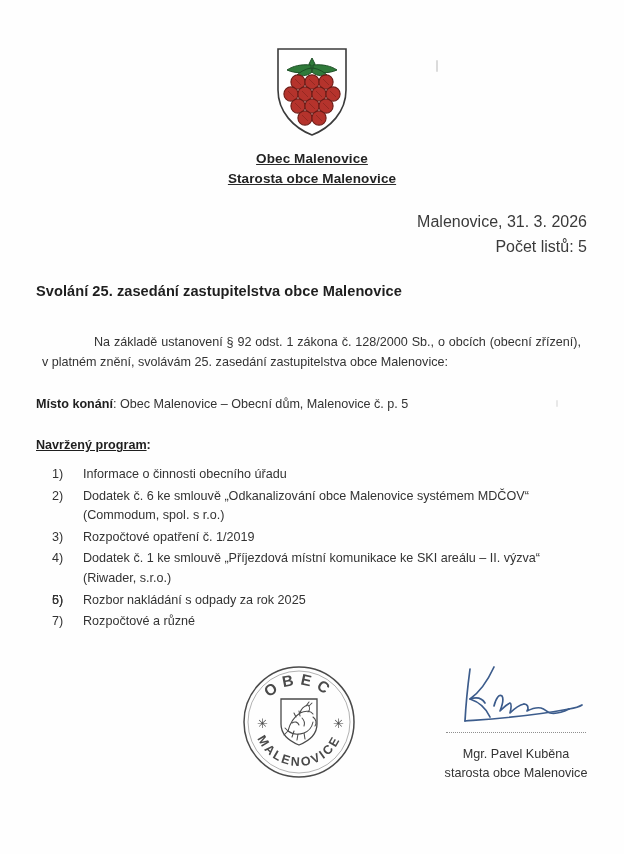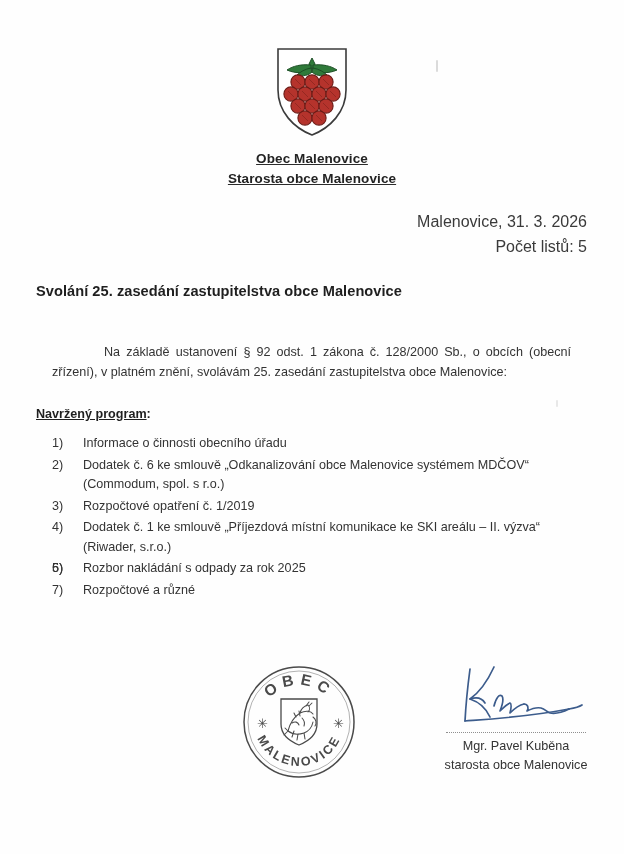--- a/index.html
+++ b/index.html
@@ -83,21 +83,21 @@
     left: 36px;
     top: 326px;
     width: 551px;
   }
   .intro {
     font-size: 12.6px;
     line-height: 1.62;
     text-align: justify;
     text-indent: 52px;
     color: #333333;
-    margin: 16px;
+    margin: 6px;
   }
   .kv {
     font-size: 12.6px;
     line-height: 1.6;
     color: #333333;
     margin: 0;
   }
   .kv-place { margin-top: 21px; }
   .kv-time  { margin-top: 20px; }
   .kv b { color: #1f1f1f; }
@@ -149,21 +149,21 @@
     text-align: center;
   }
   .sig-mark { display: block; width: 168px; height: 66px; }
   .sig-rule {
     width: 140px;
     margin: 2px auto 0 auto;
     border-top: 1.5px dotted #8f8f8f;
     height: 0;
   }
   .sig-name {
-    margin-top: 4px;
+    margin-top: 12px;
     font-size: 12.6px;
     line-height: 1.5;
     color: #333333;
   }
   .sig-role {
     font-size: 12.6px;
     line-height: 1.5;
     color: #333333;
   }
 </style>
@@ -223,20 +223,23 @@
     <div>Malenovice, 31. 3. 2026</div>
     <div>Počet listů: 5</div>
   </div>
 
   <div class="doc-title">Svolání 25. zasedání zastupitelstva obce Malenovice</div>
 
   <div class="body-block">
 
     <p class="intro">Na základě ustanovení § 92 odst. 1 zákona č. 128/2000 Sb., o obcích (obecní zřízení), v platném znění, svolávám 25. zasedání zastupitelstva obce Malenovice:</p>
 
+    <p class="kv kv-place">
+      <b>Místo konání</b><span>: </span><span>Obec Malenovice – Obecní dům, Malenovice č. p. 5</span>
+    </p>
 
 
     <div class="program-head">
       <span class="u">Navržený program</span><span>:</span>
     </div>
 
     <ol class="agenda">
       <li>
         <span class="num">1)</span>
         <span>Informace o činnosti obecního úřadu</span>

